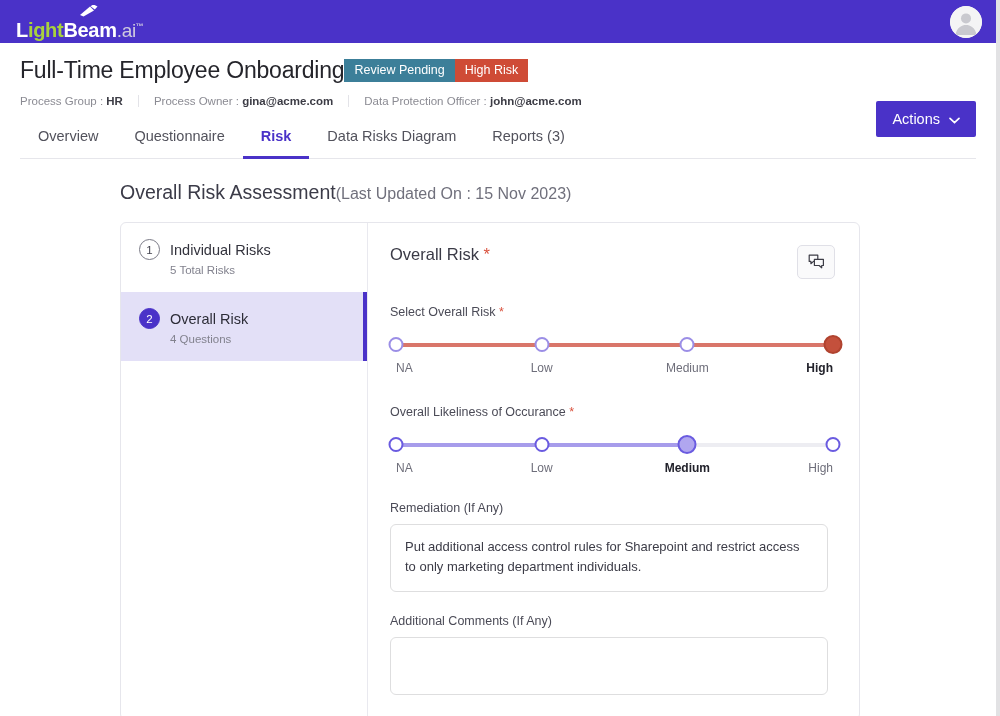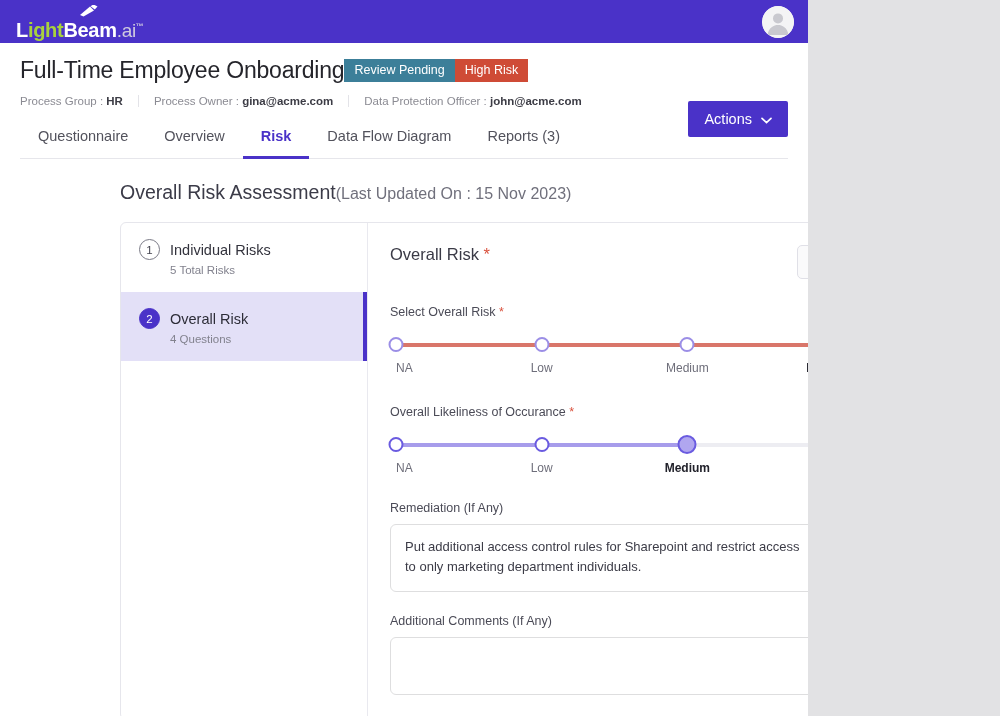--- a/index.html
+++ b/index.html
@@ -12,21 +12,21 @@
     -webkit-font-smoothing:antialiased;
   }
   .viewport { position:relative; width:1000px; height:716px; }
 
   
   .right-gutter {
     position:absolute; top:0; right:0; width:20px; height:716px;
     background:#e2e2e4;
   }
 
-  .app { position:absolute; top:0; left:0; width:808px; height:716px; background:#ec4899; overflow:hidden; }
+  .app { position:absolute; top:0; left:0; width:996px; height:716px; background:#ec4899; overflow:hidden; }
 
   
   .topbar {
     height:43px; background:#4a32c8; display:flex; align-items:center;
     justify-content:space-between; padding:0 14px 0 16px; position:relative;
   }
   .logo { display:flex; align-items:flex-end; position:relative; height:30px; }
   .logo-text {
     font-size:20px; font-weight:700; letter-spacing:-0.3px; line-height:1;
     position:relative; top:3px;
@@ -200,24 +200,24 @@
           <span>Process Owner :</span>
           <b>gina@acme.com</b>
         </div>
         <div class="meta-item">
           <span>Data Protection Officer :</span>
           <b>john@acme.com</b>
         </div>
       </div>
 
       <div class="tabs">
+        <div class="tab">Overview</div>
         <div class="tab">Questionnaire</div>
-        <div class="tab">Overview</div>
         <div class="tab active">Risk</div>
-        <div class="tab">Data Flow Diagram</div>
+        <div class="tab">Data Risks Diagram</div>
         <div class="tab">Reports (3)</div>
       </div>
     </div>
 
     <div class="content">
       <div class="section-title-row">
         <div class="section-title">Overall Risk Assessment</div>
         <div class="section-sub">(Last Updated On : 15 Nov 2023)</div>
       </div>
 

